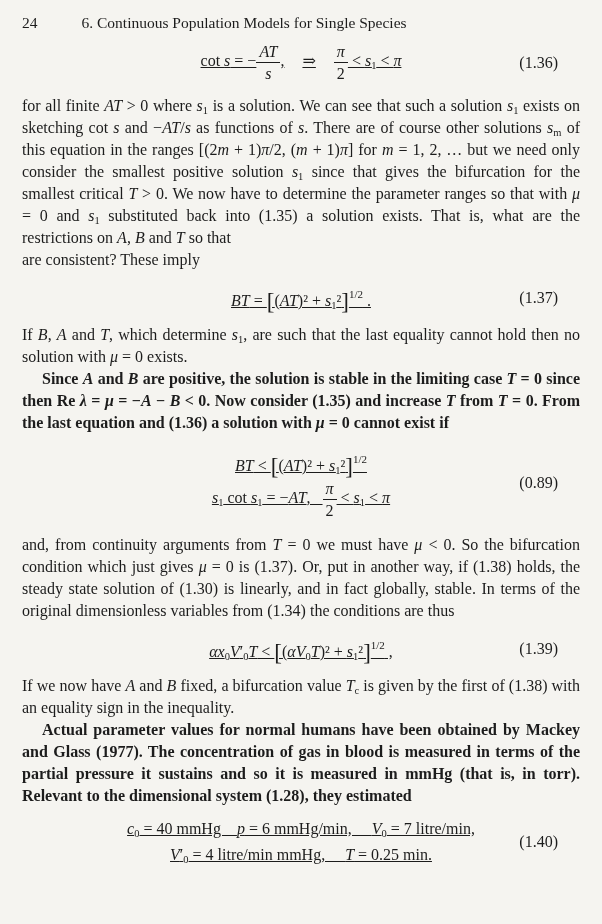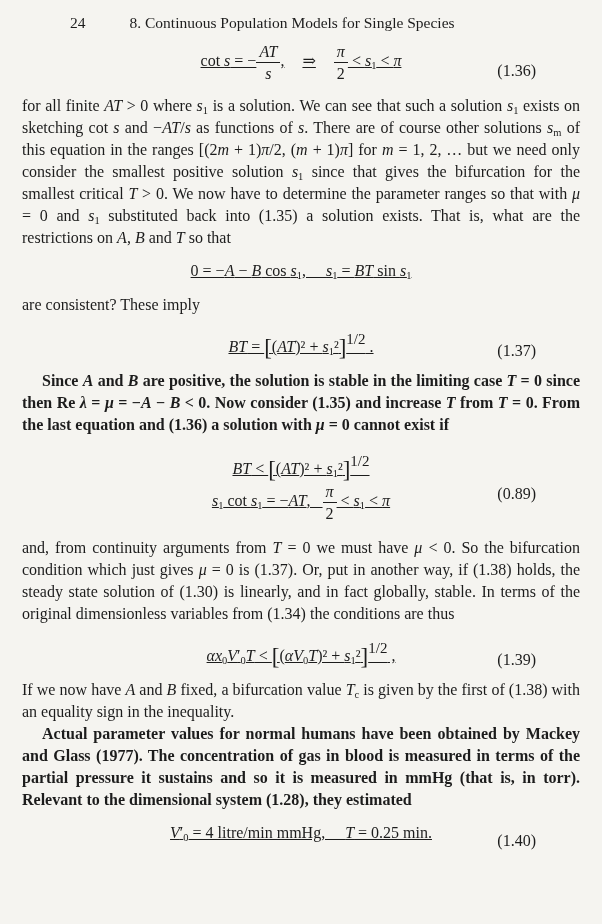--- a/index.html
+++ b/index.html
@@ -5,88 +5,87 @@
   * { margin:0; padding:0; box-sizing:border-box; }
   html,body { width:602px; height:924px; }
   body { font-family:"Liberation Serif","DejaVu Serif",serif; background:#e9e7e2; }
   .page {
     width:602px; height:924px; overflow:hidden;
     background:#f5f4f0;
     color:#1c1c1c;
     padding:14px 22px 0 22px;
     font-size:16px;
   }
-  .pagehead { display:flex; align-items:baseline; font-size:15.5px; margin-bottom:10px;margin-left:48px; }
+  .pagehead { display:flex; align-items:baseline; font-size:15.5px; margin-bottom:10px; }
   .page-num { margin-right:44px; }
   .body-par { text-align:justify; line-height:22px; }
   .indent { text-indent:20px;font-weight:bold; }
   sub { font-size:10.5px; line-height:0; vertical-align:-3px; }
   i { font-style:italic; }
   .eq-row { position:relative; text-align:center; }
-  .eq-label { position:absolute; right:44px; top:50%; transform:translateY(-50%); font-style:normal;margin-top:8px; }
+  .eq-label { position:absolute; right:22px; top:50%; transform:translateY(-50%); font-style:normal; }
   .eqline { white-space:pre; line-height:26px; display:inline-block;text-decoration:underline; }
   .eq-stack .eqline { display:block; }
   .frac { display:inline-block; vertical-align:middle; text-align:center; line-height:19px; }
   .frac .fnum { display:block; padding:0 3px 1px; border-bottom:1px solid #1c1c1c; }
   .frac .fden { display:block; padding:1px 3px 0; }
   .arrow { margin:0 18px; }
   .bigbr { font-size:23px; vertical-align:-3px; line-height:0; }
-  sup.exp { font-size:15px; vertical-align:8px; }
+  sup.exp { font-size:11px; vertical-align:8px; }
   
   .m-eq136 { margin:4px 0 12px; }
   .m-eqA   { margin:9px 0 10px; }
   .m-eq137 { margin:10px 0 10px; }
   .m-eq138 { margin:12px 0 14px; }
   .m-eq139 { margin:10px 0 10px;text-align:center; }
   .m-eq140 { margin:9px 0 0; }
 </style>
 </head>
 <body>
 
 <div class="page">
 
   <div class="pagehead">
     <span class="page-num">24</span>
-    <span>8. Continuous Population Models for Single Species</span>
+    <span>6. Continuous Population Models for Single Species</span>
   </div>
 
   <div class="eq-row m-eq136">
     <span class="eqline"><span>cot <i>s</i> = −</span><span class="frac"><span class="fnum"><i>AT</i></span><span class="fden"><i>s</i></span></span><span>,</span><span class="arrow">⇒</span><span class="frac"><span class="fnum"><i>π</i></span><span class="fden">2</span></span><span> &lt; <i>s</i><sub>1</sub> &lt; <i>π</i></span></span>
     <span class="eq-label">(1.36)</span>
   </div>
 
   <p class="body-par">for all finite <i>AT</i> &gt; 0 where <i>s</i><sub>1</sub> is a solution. We can see that such a solution <i>s</i><sub>1</sub> exists on sketching cot <i>s</i> and −<i>AT</i>/<i>s</i> as functions of <i>s</i>. There are of course other solutions <i>s</i><sub>m</sub> of this equation in the ranges [(2<i>m</i> + 1)<i>π</i>/2, (<i>m</i> + 1)<i>π</i>] for <i>m</i> = 1, 2, … but we need only consider the smallest positive solution <i>s</i><sub>1</sub> since that gives the bifurcation for the smallest critical <i>T</i> &gt; 0. We now have to determine the parameter ranges so that with <i>μ</i> = 0 and <i>s</i><sub>1</sub> substituted back into (1.35) a solution exists. That is, what are the restrictions on <i>A</i>, <i>B</i> and <i>T</i> so that</p>
 
-  <div class="eq-row m-eqA">
-    <span class="eqline">0 = −<i>A</i> − <i>B</i> cos <i>s</i><sub>1</sub>,     <i>s</i><sub>1</sub> = <i>BT</i> sin <i>s</i><sub>1</sub></span>
-  </div>
 
   <p class="body-par">are consistent? These imply</p>
 
   <div class="eq-row m-eq137">
     <span class="eqline"><span><i>BT</i> = </span><span class="bigbr">[</span><span>(<i>AT</i>)² + <i>s</i><sub>1</sub>²</span><span class="bigbr">]</span><sup class="exp">1/2</sup><span> .</span></span>
     <span class="eq-label">(1.37)</span>
   </div>
 
+  <p class="body-par">If <i>B</i>, <i>A</i> and <i>T</i>, which determine <i>s</i><sub>1</sub>, are such that the last equality cannot hold then no solution with <i>μ</i> = 0 exists.</p>
   <p class="body-par indent">Since <i>A</i> and <i>B</i> are positive, the solution is stable in the limiting case <i>T</i> = 0 since then Re <i>λ</i> = <i>μ</i> = −<i>A</i> − <i>B</i> &lt; 0. Now consider (1.35) and increase <i>T</i> from <i>T</i> = 0. From the last equation and (1.36) a solution with <i>μ</i> = 0 cannot exist if</p>
 
   <div class="eq-row eq-stack m-eq138">
     <span class="eqline"><span><i>BT</i> &lt; </span><span class="bigbr">[</span><span>(<i>AT</i>)² + <i>s</i><sub>1</sub>²</span><span class="bigbr">]</span><sup class="exp">1/2</sup></span>
     <span class="eqline"><span><i>s</i><sub>1</sub> cot <i>s</i><sub>1</sub> = −<i>AT</i>,   </span><span class="frac"><span class="fnum"><i>π</i></span><span class="fden">2</span></span><span> &lt; <i>s</i><sub>1</sub> &lt; <i>π</i></span></span>
     <span class="eq-label">(0.89)</span>
   </div>
 
   <p class="body-par">and, from continuity arguments from <i>T</i> = 0 we must have <i>μ</i> &lt; 0. So the bifurcation condition which just gives <i>μ</i> = 0 is (1.37). Or, put in another way, if (1.38) holds, the steady state solution of (1.30) is linearly, and in fact globally, stable. In terms of the original dimensionless variables from (1.34) the conditions are thus</p>
 
   <div class="eq-row eq-stack m-eq139">
     <span class="eqline"><span><i>αx</i><sub>0</sub><i>V</i>′<sub>0</sub><i>T</i> &lt; </span><span class="bigbr">[</span><span>(<i>αV</i><sub>0</sub><i>T</i>)² + <i>s</i><sub>1</sub>²</span><span class="bigbr">]</span><sup class="exp">1/2</sup><span> ,</span></span>
     <span class="eq-label">(1.39)</span>
   </div>
 
   <p class="body-par">If we now have <i>A</i> and <i>B</i> fixed, a bifurcation value <i>T</i><sub>c</sub> is given by the first of (1.38) with an equality sign in the inequality.</p>
   <p class="body-par indent">Actual parameter values for normal humans have been obtained by Mackey and Glass (1977). The concentration of gas in blood is measured in terms of the partial pressure it sustains and so it is measured in mmHg (that is, in torr). Relevant to the dimensional system (1.28), they estimated</p>
 
   <div class="eq-row eq-stack m-eq140">
+    <span class="eqline"><i>c</i><sub>0</sub> = 40 mmHg    <i>p</i> = 6 mmHg/min,     <i>V</i><sub>0</sub> = 7 litre/min,</span>
     <span class="eqline"><i>V</i>′<sub>0</sub> = 4 litre/min mmHg,     <i>T</i> = 0.25 min.</span>
     <span class="eq-label">(1.40)</span>
   </div>
 
 </div>
 
 </body></html>

